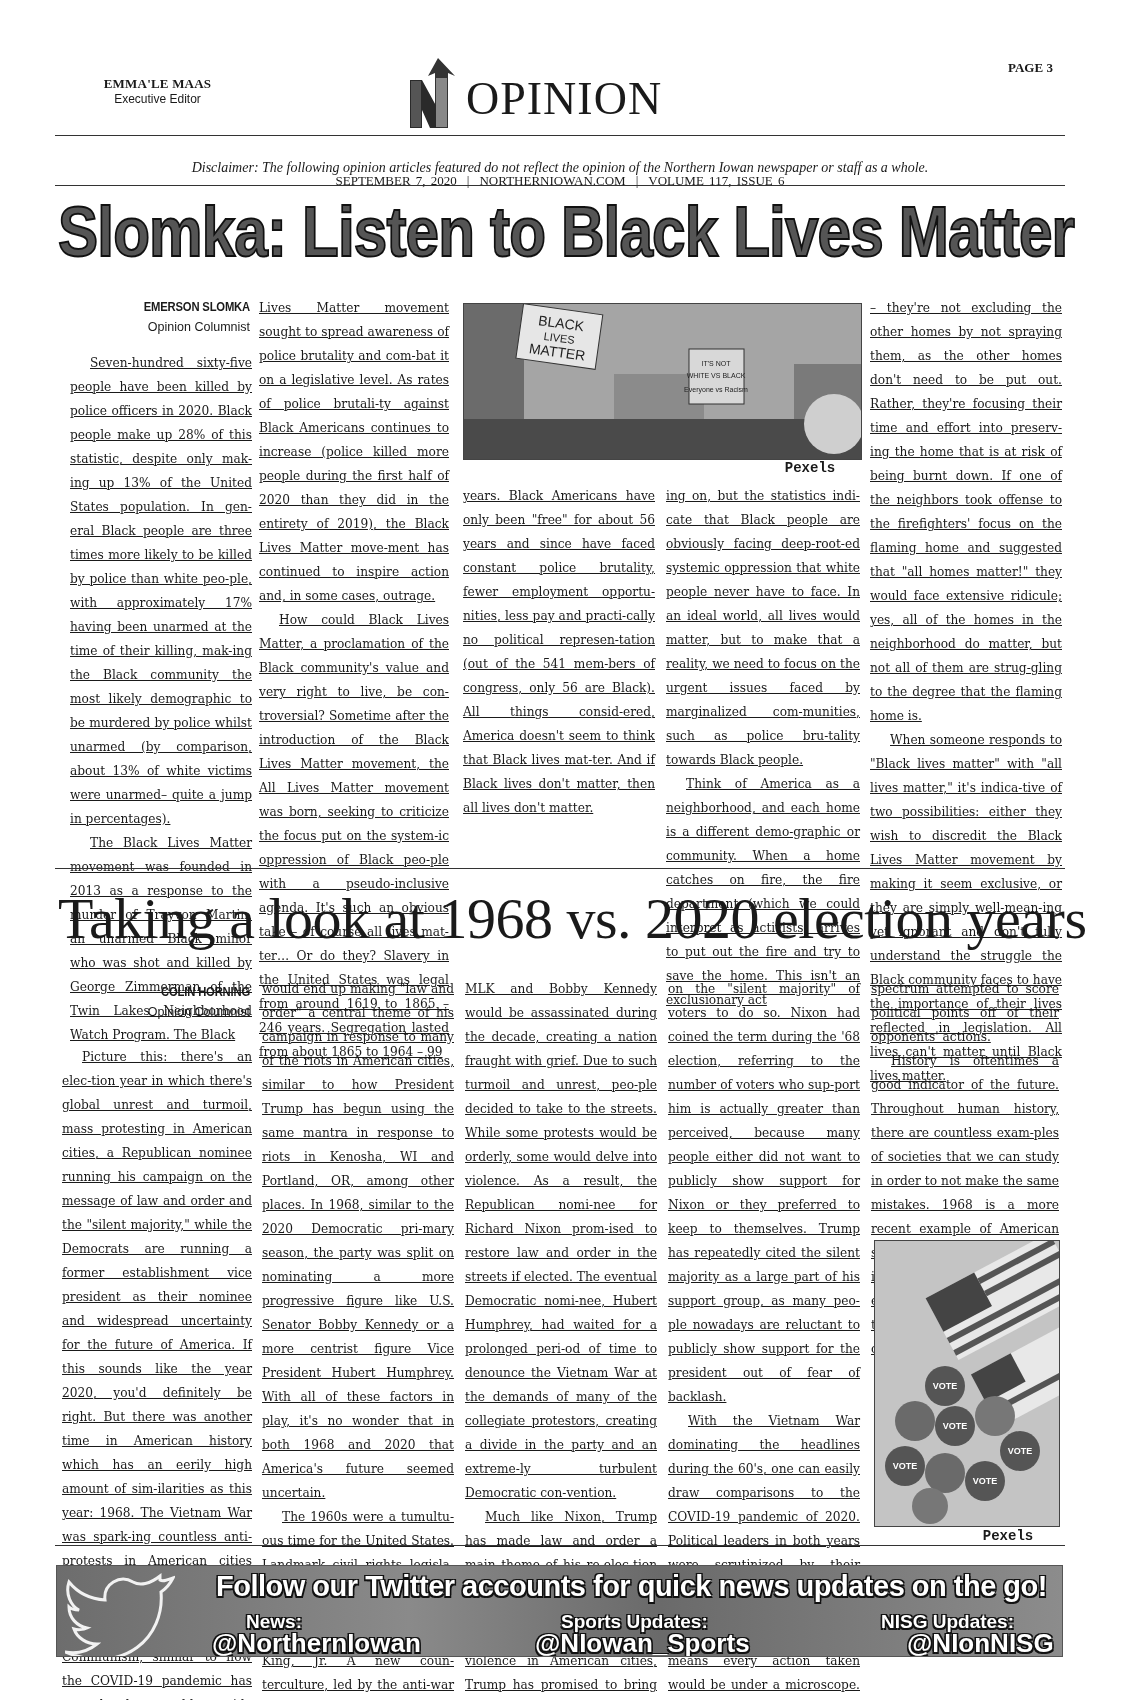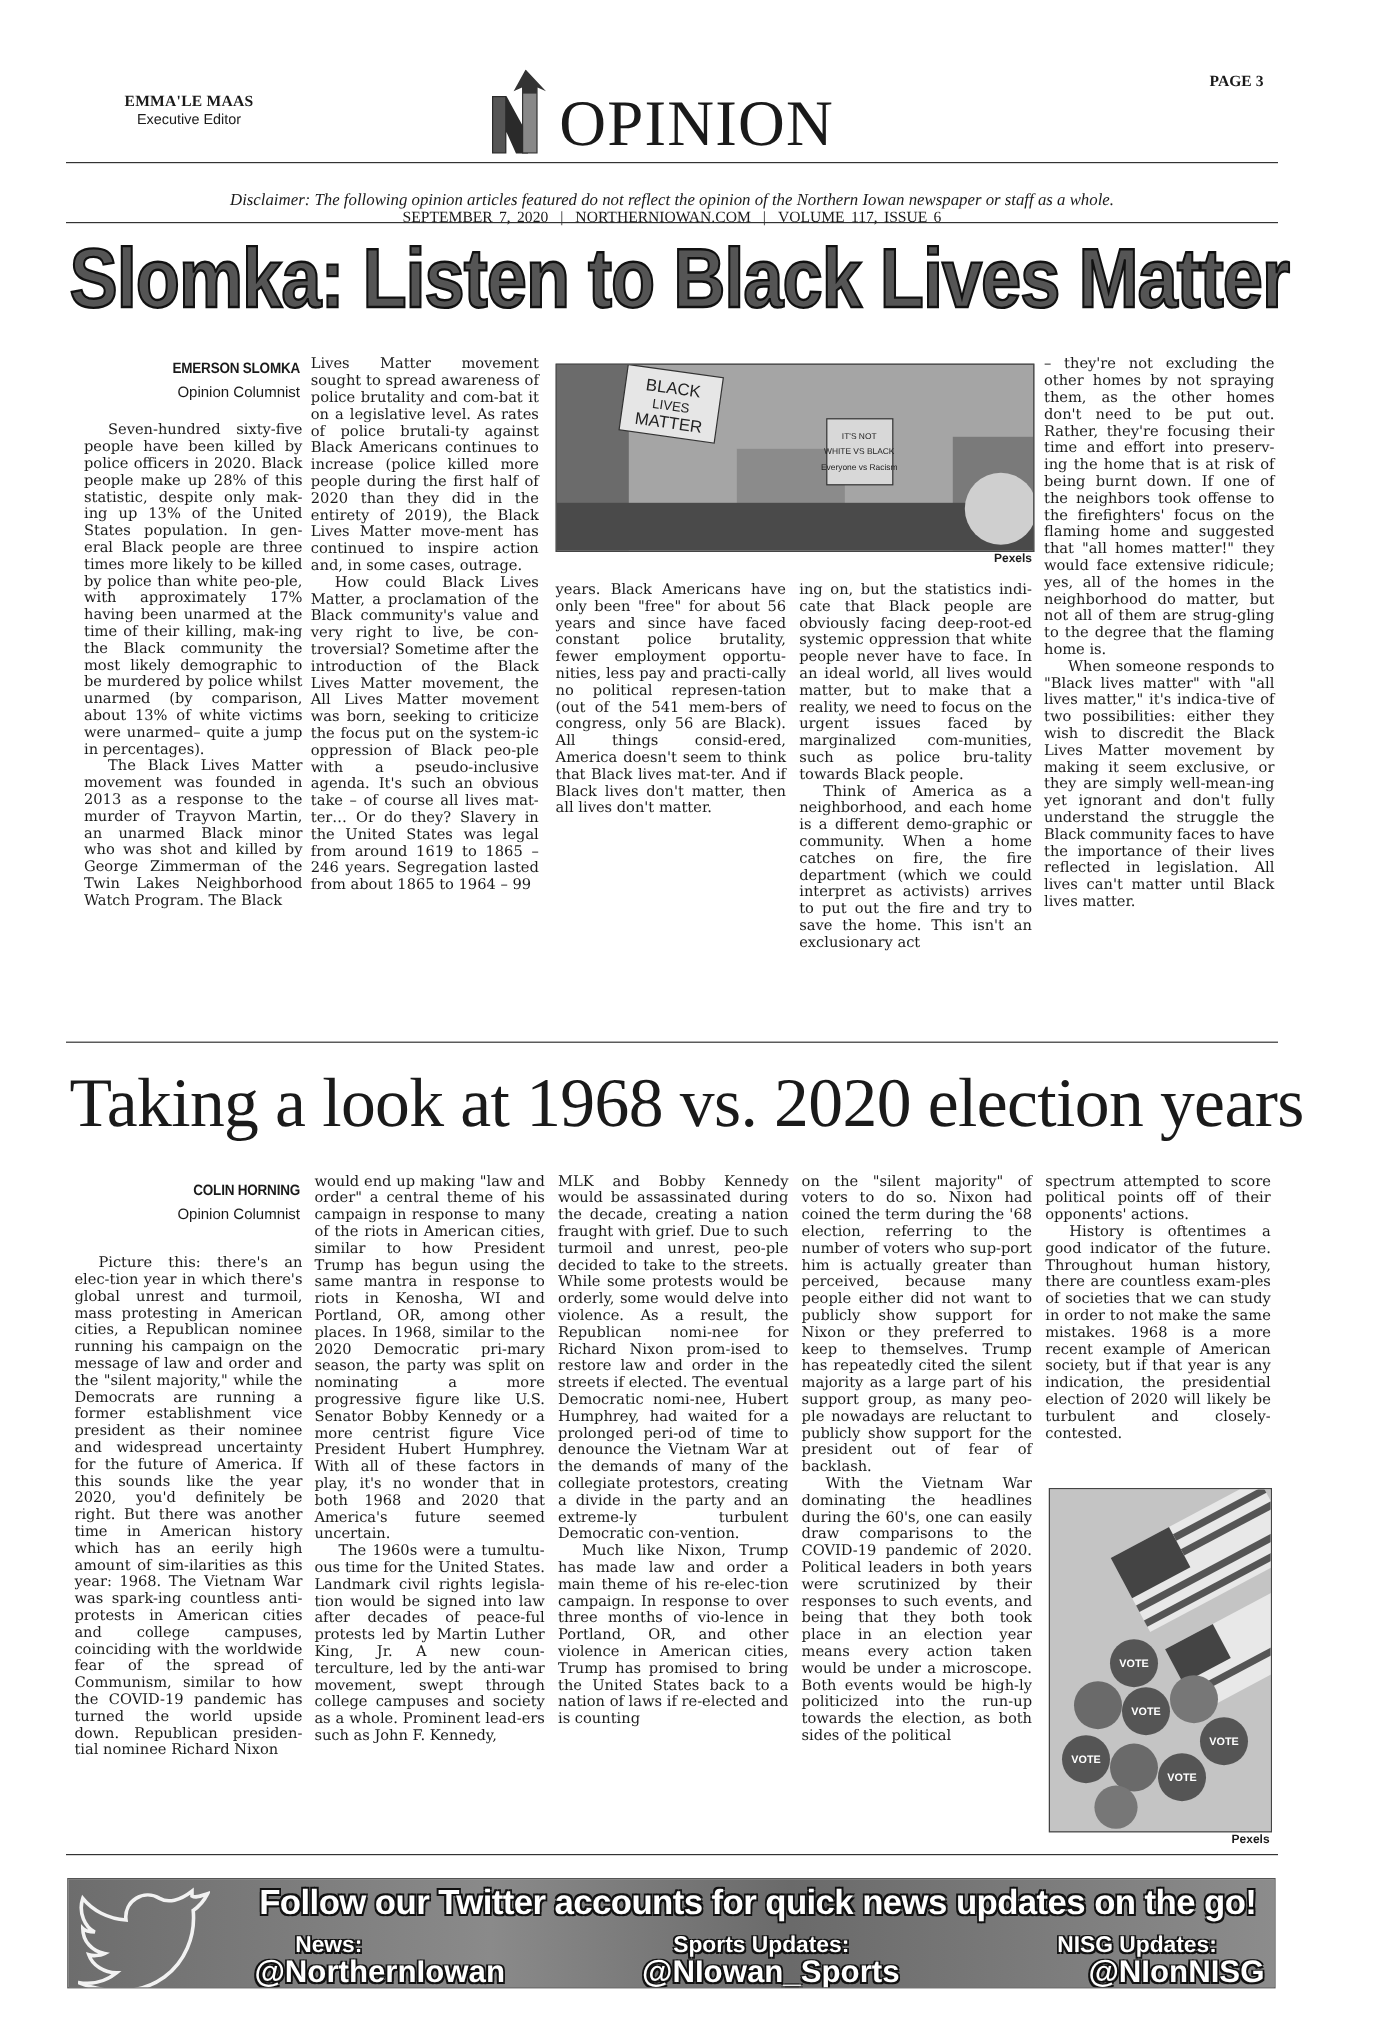--- a/index.html
+++ b/index.html
@@ -2,36 +2,36 @@
 <html><head>
 <meta charset="utf-8">
 <style>
   html, body { margin:0; padding:0; background:#fff; }
   body { width:1144px; height:1700px; position:relative; overflow:hidden; color:#1a1a1a;
          font-family:"DejaVu Serif", serif; }
   .abs { position:absolute; }
   .editor-name { left:95px; top:76px; width:125px; text-align:center; font-family:"Liberation Serif", serif; font-weight:bold; font-size:13px; letter-spacing:0.2px; }
   .editor-role { left:95px; top:92px; width:125px; text-align:center; font-family:"Liberation Sans", sans-serif; font-size:12px; }
   .logo { left:408px; top:58px; width:50px; height:70px; }
-  .section-title { left:466px; top:76px; font-family:"Liberation Serif", serif; font-size:54px; letter-spacing:1px; line-height:1; }
+  .section-title { left:466px; top:76px; font-family:"Liberation Serif", serif; font-size:46px; letter-spacing:1px; line-height:1; }
   .page-num { left:1008px; top:60px; font-family:"Liberation Serif", serif; font-weight:bold; font-size:13px; }
   .rule { left:55px; width:1010px; height:0; border-top:1.5px solid #333; }
   .meta-line { left:55px; width:1010px; top:143px; text-align:center; font-family:"Liberation Serif", serif; font-size:13px; word-spacing:2px;margin-top:30px; }
   .meta-line .sep { margin:0 10px; }
   .disclaimer { left:55px; width:1010px; top:160px; text-align:center; font-family:"Liberation Serif", serif; font-style:italic; font-size:14px; }
   .headline1 { left:58px; top:196px; width:1010px; font-family:"Liberation Sans", sans-serif; font-weight:bold; font-size:70px; line-height:72px;
                letter-spacing:-1px; color:#555; -webkit-text-stroke:2px #111; transform:scaleX(0.86); transform-origin:left top; white-space:nowrap; }
   .byline { font-family:"Liberation Sans", sans-serif; text-align:right; }
   .byline .name { font-weight:bold; font-size:12.5px; letter-spacing:-0.2px; transform:scaleX(0.9); transform-origin:right; display:block; }
   .byline .role { font-size:12.5px; margin-top:6px; display:block; }
-  .col { font-family:"DejaVu Serif", serif; font-size:12.2px; line-height:14px; text-align:justify; hyphens:manual; }
+  .col { font-family:"DejaVu Serif", serif; font-size:12.2px; line-height:24px; text-align:justify; hyphens:manual;text-decoration:underline; }
   .col p { margin:0; text-indent:0; }
   .col p.ind { text-indent:20px; }
   .photo { background:#8a8a8a; overflow:hidden; border:1px solid #444; }
-  .credit { font-family:Liberation Sans, sans-serif; font-weight:bold; font-size:10px; text-align:right; }
+  .credit { font-family:Liberation Mono, monospace; font-weight:bold; font-size:14px; text-align:center; }
   .headline2 { left:58px; top:886px; font-family:"Liberation Serif", serif; font-size:58px; line-height:66px; letter-spacing:-0.5px; white-space:nowrap; }
   .banner { left:56px; top:1565px; width:1005px; height:90px; background:linear-gradient(90deg,#6d6d6d,#8a8a8a 35%,#6a6a6a 60%,#8c8c8c); overflow:hidden; border:1px solid #555; }
   .banner .txt { position:absolute; font-family:"Liberation Sans", sans-serif; font-weight:bold; color:#fff; text-shadow:-1.5px -1.5px 0 #111, 1.5px -1.5px 0 #111, -1.5px 1.5px 0 #111, 1.5px 1.5px 0 #111; white-space:nowrap;padding-left:24px; }
   .banner .head { left:135px; top:4px; font-size:29px; letter-spacing:-0.5px; }
   .banner .lbl { font-size:19px; top:45px; }
   .banner .handle { font-size:26px; top:62px;margin-left:36px; }
 </style>
 </head>
 <body>
 

